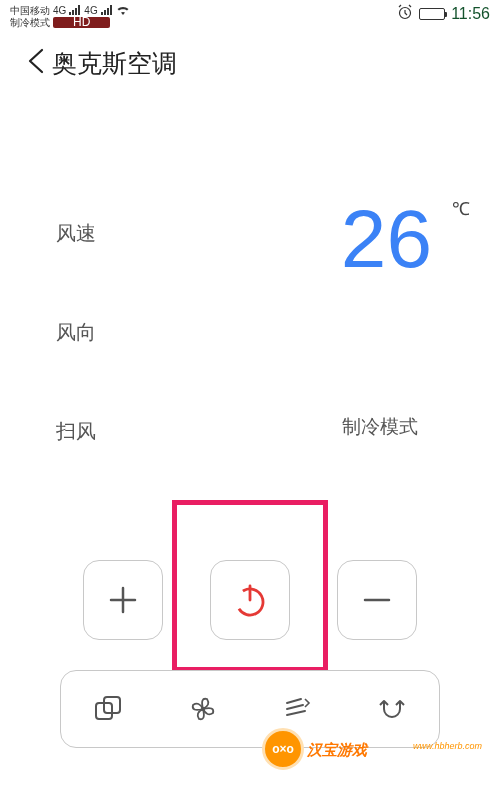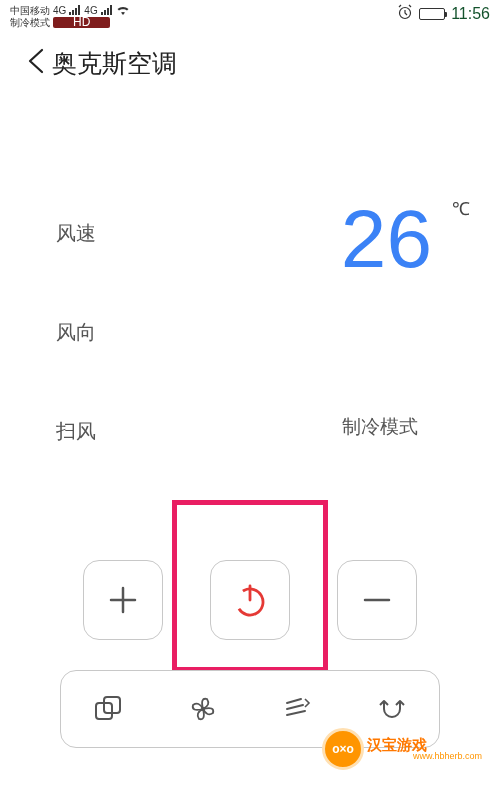--- a/index.html
+++ b/index.html
@@ -196,22 +196,23 @@
       display: flex;
       align-items: center;
       justify-content: center;
       color: #fff;
       font-size: 12px;
       font-weight: bold;
       border: 3px solid #ffe0b2;
     }
     .wm-text {
       display: flex;
-      flex-direction: column;
+      flex-direction: row;
       line-height: 1;
+      font-style: italic;
     }
     .wm-main {
       font-size: 15px;
       font-weight: bold;
       color: #ff7800;
     }
     .wm-sub {
       font-size: 9px;
       color: #ff9500;
       padding-left: 46px;

